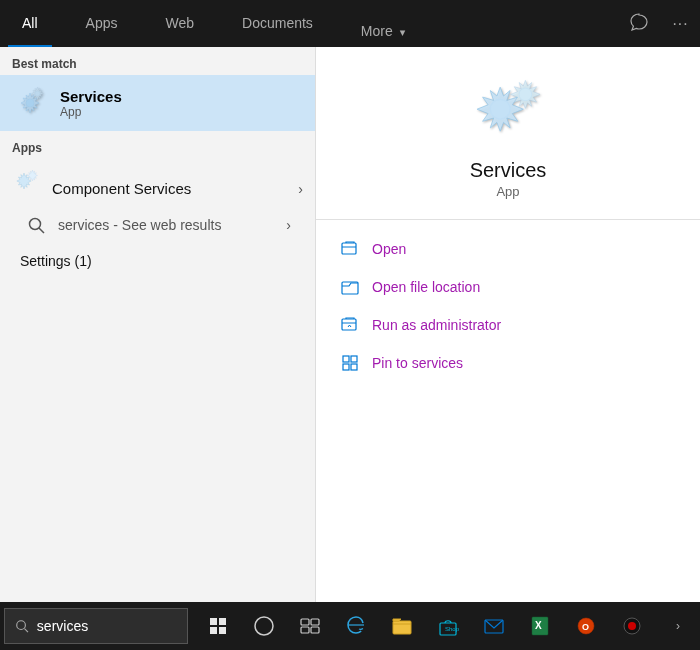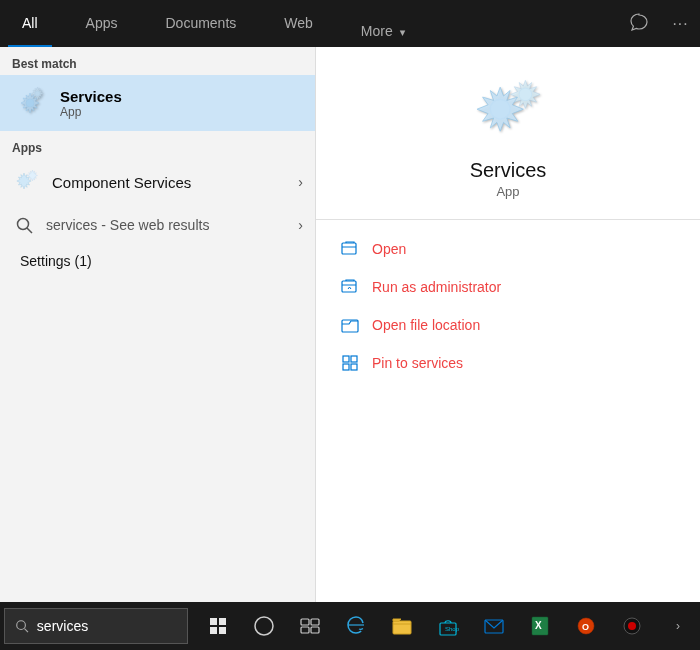--- a/index.html
+++ b/index.html
@@ -92,21 +92,21 @@
       color: #000;
     }
     .item-text .item-sub {
       font-size: 12px;
       color: #555;
     }
 
     
     .apps-item {
       display: flex;
-      align-items: center;
+      align-items: flex-end;
       padding: 8px 12px;
       cursor: pointer;
     }
     .apps-item-icon {
       width: 30px;
       height: 30px;
       margin-right: 10px;
       display: flex;
       align-items: center;
       justify-content: center;
@@ -119,21 +119,21 @@
     }
     .chevron {
       color: #555;
       font-size: 14px;
     }
 
     
     .web-item {
       display: flex;
       align-items: center;
-      padding: 8px 12px;
+      padding: 8px 24px;
       cursor: pointer;
     }
     .web-icon {
       width: 24px;
       height: 24px;
       margin-right: 10px;
       display: flex;
       align-items: center;
       justify-content: center;
       flex-shrink: 0;
@@ -200,21 +200,21 @@
       display: flex;
       flex-direction: column;
       padding: 10px 0;
     }
     .action-item {
       display: flex;
       align-items: center;
       padding: 9px 24px;
       cursor: pointer;
       font-size: 14px;
-      color: #ef4444;
+      color: #a21caf;
       gap: 12px;
     }
     .action-icon {
       width: 20px;
       height: 20px;
       display: flex;
       align-items: center;
       justify-content: center;
       flex-shrink: 0;
     }
@@ -272,22 +272,22 @@
 
     
     .gear-svg { filter: drop-shadow(1px 1px 1px rgba(0,0,0,0.3)); }
   </style>
 </head>
 <body>
 
 <div class="top-nav">
   <div class="nav-tab active">All</div>
   <div class="nav-tab">Apps</div>
+  <div class="nav-tab">Web</div>
   <div class="nav-tab">Documents</div>
-  <div class="nav-tab">Web</div>
   <div class="nav-tab nav-more">
     <span>More</span>
     <span style="font-size:11px; margin-left:3px;">▾</span>
   </div>
   <div class="nav-right">
     <div class="nav-icon-btn">
       <svg width="18" height="18" viewBox="0 0 18 18" fill="none">
           <path d="M9 1C4.6 1 1 4.1 1 8c0 2 .9 3.8 2.4 5.1L2 17l4.3-1.6C7.4 15.8 8.2 16 9 16c4.4 0 8-3.1 8-7s-3.6-7-8-7z" stroke="#aaa" stroke-width="1.2" fill="none"></path>
         </svg>
     </div>
@@ -383,37 +383,37 @@
               <path d="M5 3V2h8v1" stroke="#0078d4" stroke-width="1.2" fill="none"></path>
               <line x1="1" y1="7" x2="15" y2="7" stroke="#0078d4" stroke-width="1"></line>
             </svg>
         </div>
         <span>Open</span>
       </div>
 
       <div class="action-item">
         <div class="action-icon">
           <svg width="18" height="18" viewBox="0 0 18 18">
+              <rect x="1" y="4" width="16" height="12" rx="1" stroke="#0078d4" stroke-width="1.2" fill="none"></rect>
+              <path d="M1 8h7l2-3h7" stroke="#0078d4" stroke-width="1.2" fill="none"></path>
+            </svg>
+        </div>
+        <span>Open file location</span>
+      </div>
+
+      <div class="action-item">
+        <div class="action-icon">
+          <svg width="18" height="18" viewBox="0 0 18 18">
               <rect x="1" y="3" width="14" height="11" rx="1" stroke="#0078d4" stroke-width="1.2" fill="none"></rect>
               <path d="M5 3V2h8v1" stroke="#0078d4" stroke-width="1.2" fill="none"></path>
               <line x1="1" y1="7" x2="15" y2="7" stroke="#0078d4" stroke-width="1"></line>
               <path d="M7 11l1.5-2 1.5 2" stroke="#0078d4" stroke-width="1" fill="none"></path>
             </svg>
         </div>
         <span>Run as administrator</span>
-      </div>
-
-      <div class="action-item">
-        <div class="action-icon">
-          <svg width="18" height="18" viewBox="0 0 18 18">
-              <rect x="1" y="4" width="16" height="12" rx="1" stroke="#0078d4" stroke-width="1.2" fill="none"></rect>
-              <path d="M1 8h7l2-3h7" stroke="#0078d4" stroke-width="1.2" fill="none"></path>
-            </svg>
-        </div>
-        <span>Open file location</span>
       </div>
 
 
       <div class="action-item">
         <div class="action-icon">
           <svg width="18" height="18" viewBox="0 0 18 18">
               <rect x="2" y="2" width="6" height="6" stroke="#0078d4" stroke-width="1.2" fill="none"></rect>
               <rect x="10" y="2" width="6" height="6" stroke="#0078d4" stroke-width="1.2" fill="none"></rect>
               <rect x="2" y="10" width="6" height="6" stroke="#0078d4" stroke-width="1.2" fill="none"></rect>
               <rect x="10" y="10" width="6" height="6" stroke="#0078d4" stroke-width="1.2" fill="none"></rect>

